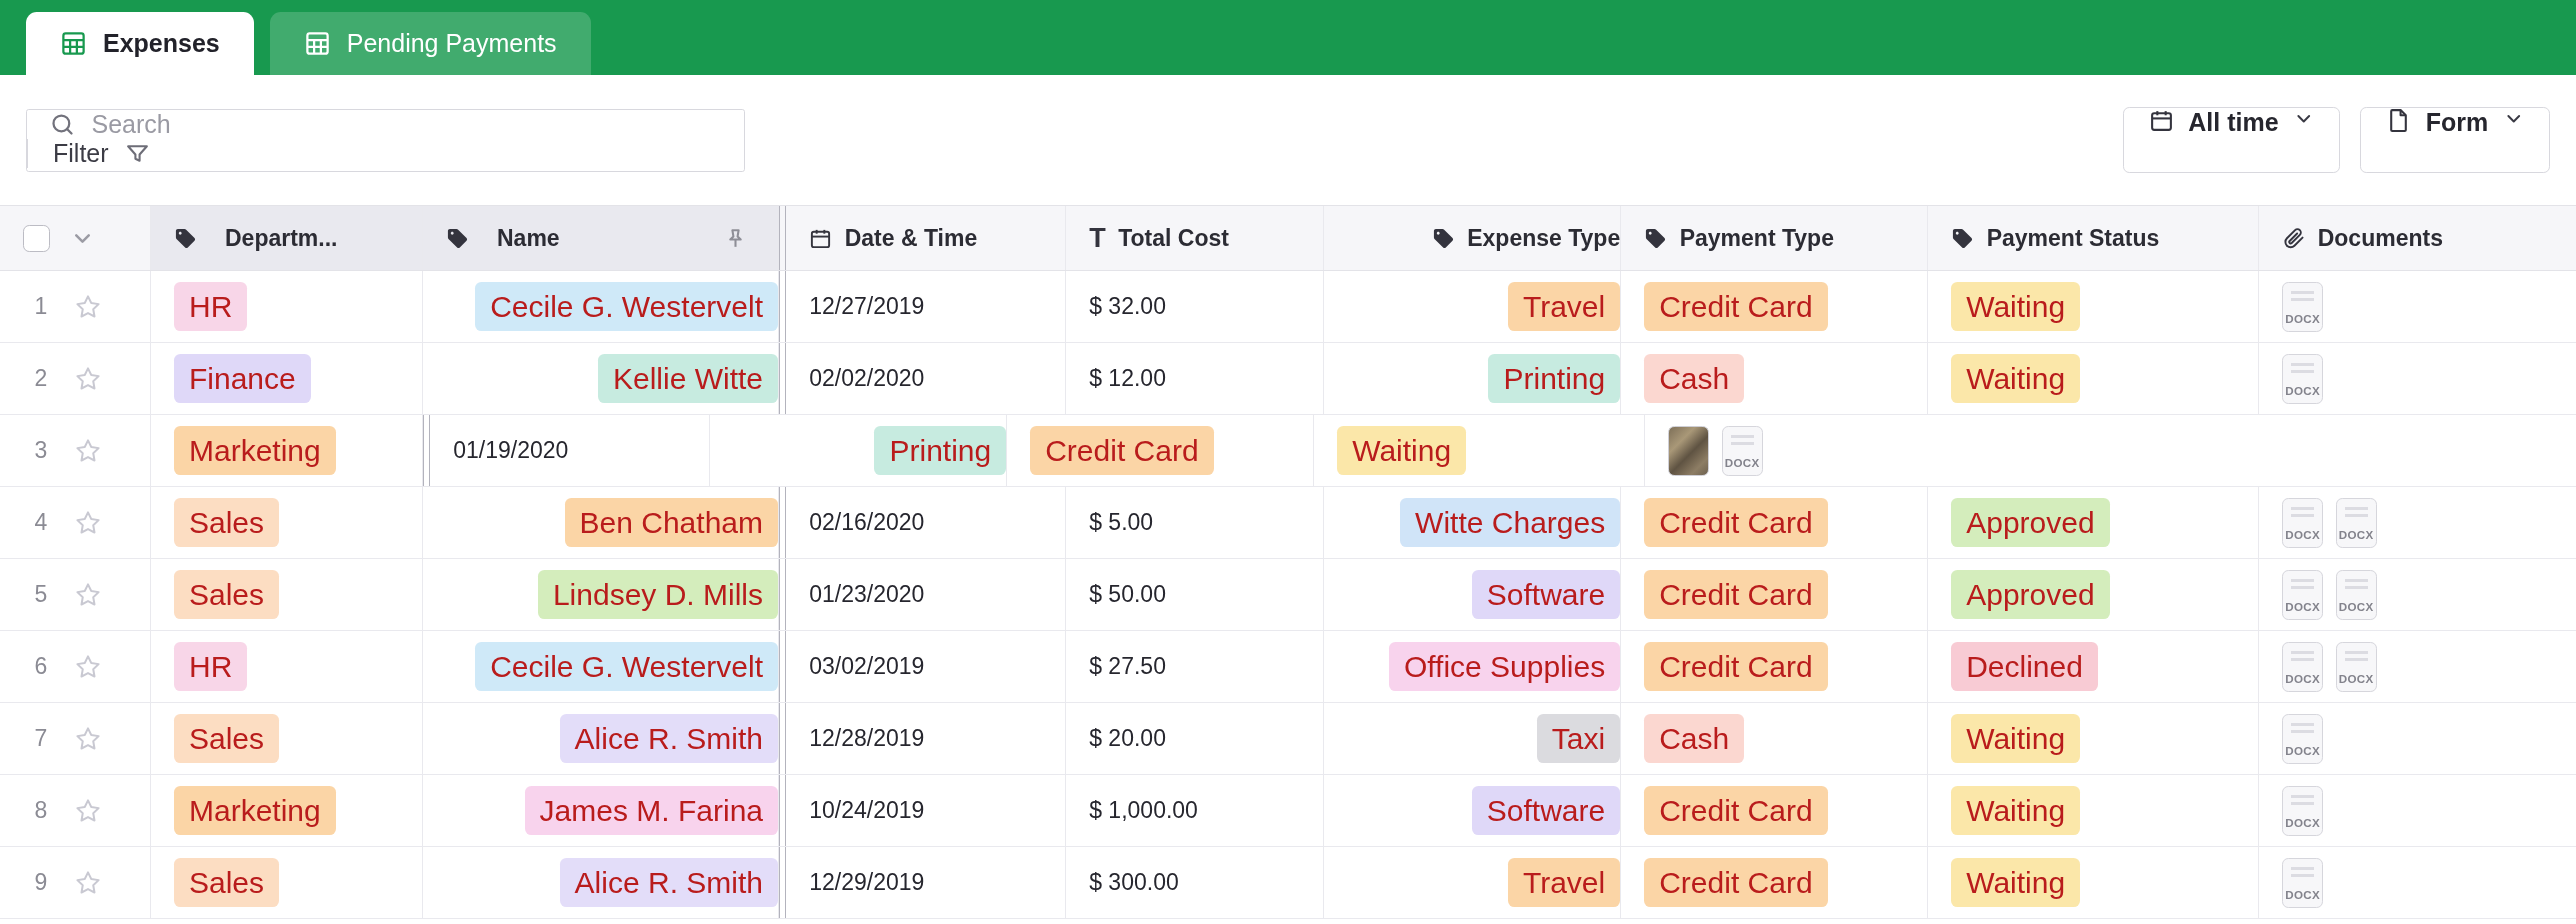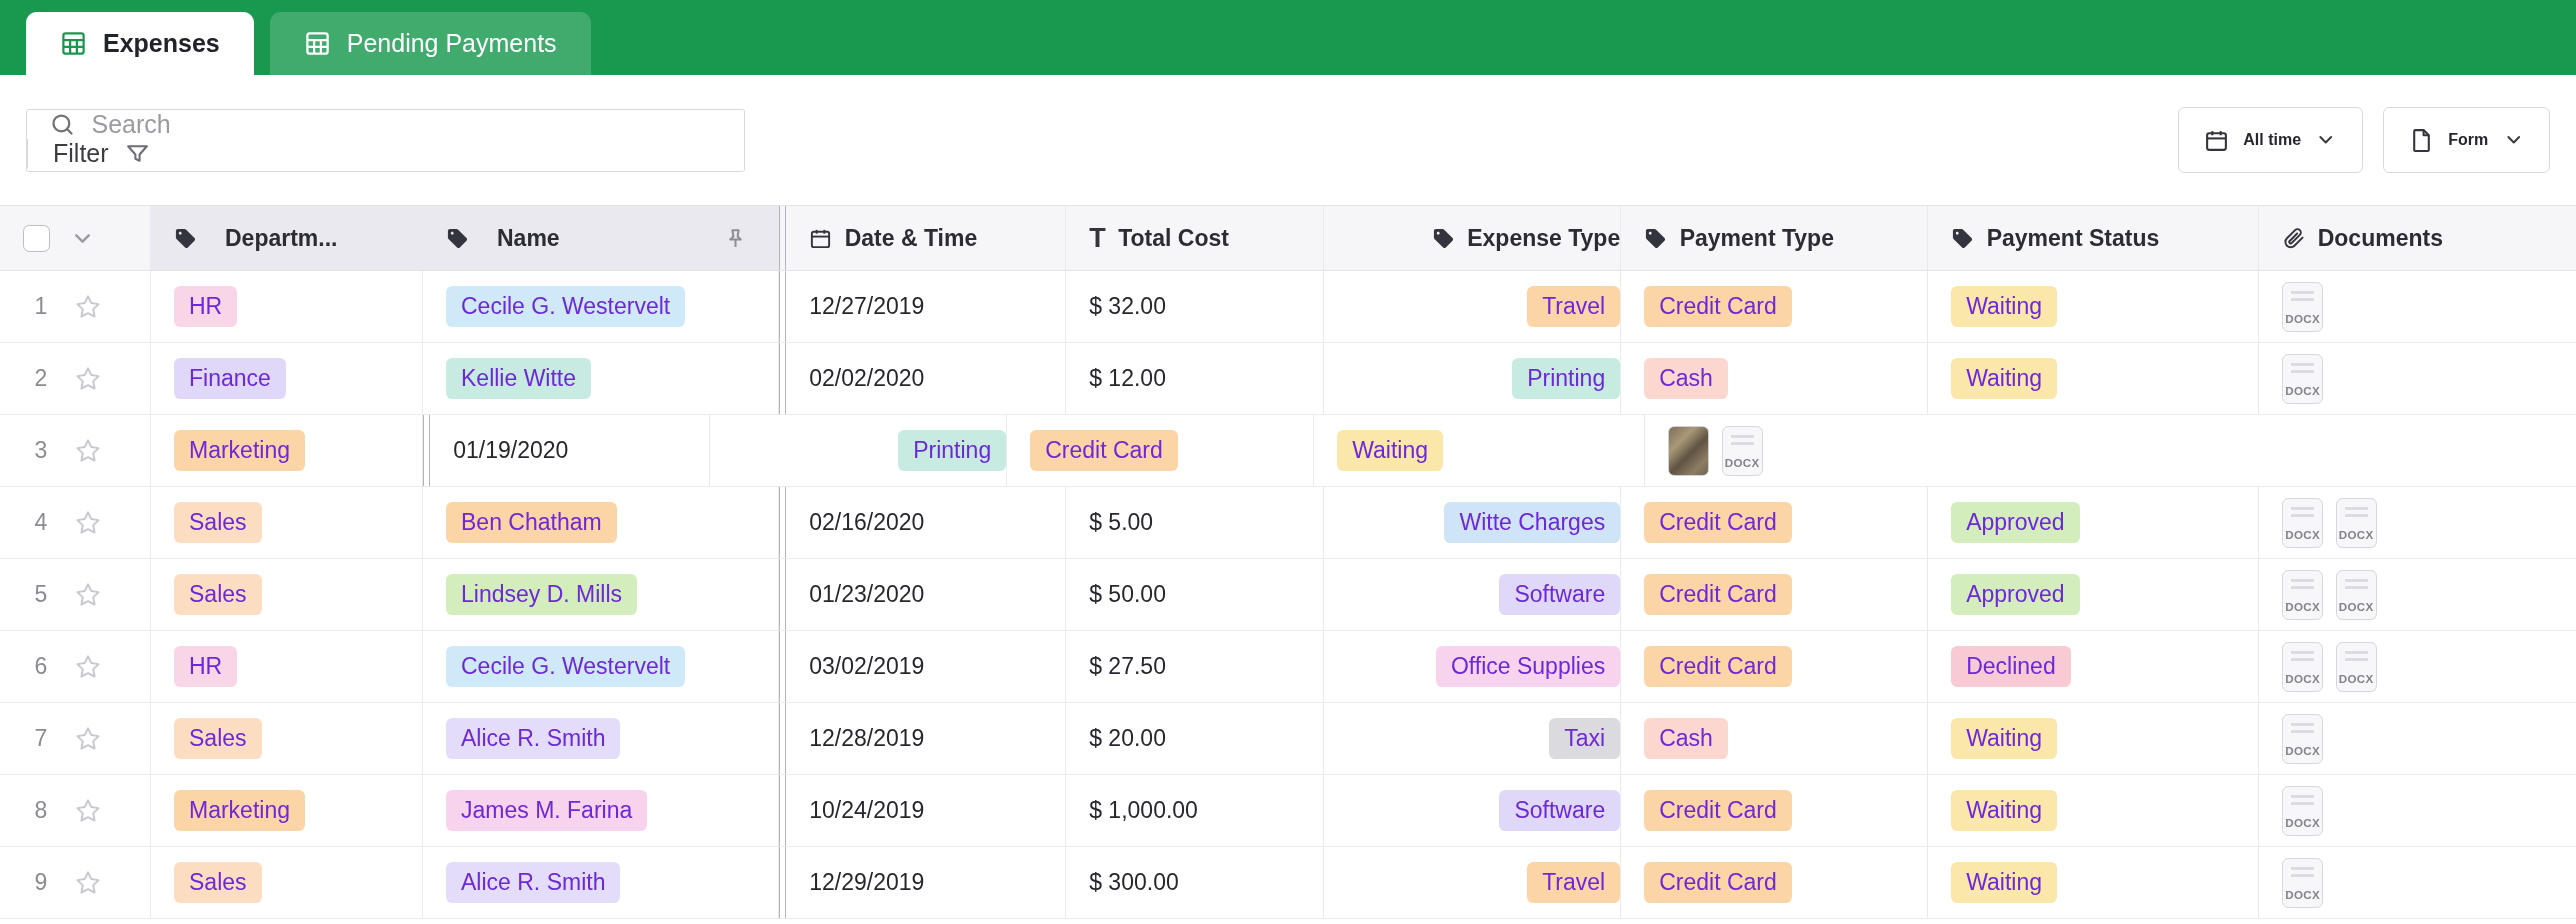--- a/index.html
+++ b/index.html
@@ -32,50 +32,50 @@
   .tabicon svg { display: block; }
 
   
   .toolbar { height: 130px; display: flex; align-items: center; padding: 0 26px; background: #fff; }
   .search-group { display: flex; align-items: stretch; height: 63px; border: 0.9px solid #d8d8de; border-radius: 2.7px; background: #fff; flex-direction: column; }
   .search-box { display: flex; align-items: center; gap: 16px; width: 717px; padding: 0 21.5px; }
   .search-box input { border: 0; outline: 0; font-size: 25px; color: #2c2c34; width: 100%; font-family: inherit; background: transparent; }
   .search-box input::placeholder { color: #9a9aa3; }
   .filter-btn { display: flex; align-items: center; gap: 16px; padding: 0 25px; border-left: 0.9px solid #d8d8de; font-size: 25px; color: #3c3c45; cursor: pointer; background: #fff; }
   .toolbar-right { margin-left: auto; display: flex; gap: 20px; }
-  .tbtn { display: flex; align-items: center; gap: 14.3px; height: 66px; padding: 0 25px; border: 0.9px solid #d8d8de; border-radius: 6.3px; font-size: 16px; font-weight: 600; color: #26262e; background: #fff; cursor: pointer; white-space: nowrap; }
+  .tbtn { display: flex; align-items: flex-start; gap: 14.3px; height: 66px; padding: 0 25px; border: 0.9px solid #d8d8de; border-radius: 6.3px; font-size: 25px; font-weight: 600; color: #26262e; background: #fff; cursor: pointer; white-space: nowrap; }
   .chev { color: #3a3a44; display: flex; }
 
   
   .thead { display: flex; height: 66px; background: #f6f6f9; border-top: 0.9px solid #e3e3e8; border-bottom: 0.9px solid #e3e3e8; }
   .cell { display: flex; align-items: center; padding-left: 23px; border-right: 0.9px solid #e9e9ee; height: 100%; overflow: hidden; white-space: nowrap; }
   .hcell { gap: 12.5px; font-weight: 700; font-size: 23px; color: #2c2c34; background: #f6f6f9; cursor: pointer; }
   .hcell.pinned { background: #e9e9ef; gap: 28px; }
   .hicon { color: #34343e; display: flex; flex: none; }
   .ticon { font-weight: 800; font-size: 27px; line-height: 1; color: #34343e; }
 
   .col-gutter { width: 151px; }
   .col-dept   { width: 272px; }
-  .col-name   { width: 356px; }
+  .col-name   { width: 356px; justify-content: flex-end; }
   .fdiv       { width: 7.2px; background: #fff; border-left: 1.8px solid #b3b3bd; border-right: 1.8px solid #b3b3bd; flex: none; }
   .thead .fdiv { background: #f6f6f9; }
   .col-date   { width: 280px; }
   .col-cost   { width: 258px; }
   .col-exp    { width: 297px; justify-content: flex-end; }
   .col-ptype  { width: 307px; }
   .col-pstat  { width: 331px; }
   .col-docs   { width: 315px; border-right: none; }
 
   .trow { display: flex; height: 72px; border-bottom: 0.9px solid #e9e9ee; background: #fff; }
   .rownum { width: 36px; text-align: center; color: #8b8b94; font-size: 23px; flex: none; }
   .star { margin-left: 14.3px; display: flex; cursor: pointer; }
   .checkbox { width: 27px; height: 27px; border: 1.8px solid #bcbcc4; border-radius: 6.3px; background: #fff; flex: none; cursor: pointer; }
   .gutter-chev { margin-left: 20px; display: flex; cursor: pointer; }
 
-  .badge { border-radius: 6.3px; padding: 8px 15px; font-size: 23px; line-height: 1.1; color: #6d28d9; white-space: nowrap; }
+  .badge { border-radius: 6.3px; padding: 8px 15px; font-size: 30px; line-height: 1.1; color: #b91c1c; white-space: nowrap; }
   .plain { font-size: 23px; color: #26262e; }
 
   .pin { margin-left: auto; margin-right: 30px; display: flex; }
 
   .docs-wrap { display: flex; gap: 12.5px; align-items: center; }
   .doc { position: relative; width: 41px; height: 50px; background: #f7f7f9; border: 1.8px solid #d6d6dc; border-radius: 6.3px; display: flex; align-items: flex-end; justify-content: center; cursor: pointer; flex: none; }
   .doc-lines { position: absolute; top: 8px; left: 8px; right: 8px; height: 14.3px; background: repeating-linear-gradient(to bottom, #dcdce2 0 2.7px, transparent 2.7px 7.2px); }
   .doc-label { font-size: 11.6px; font-weight: 700; color: #83838c; letter-spacing: 0.3px; margin-bottom: 5.4px; }
   .thumb { width: 41px; height: 50px; border-radius: 6.3px; border: 0.9px solid #cfcfd6; flex: none; cursor: pointer;
            background: linear-gradient(135deg, #7d6f58 0%, #a99878 30%, #5f5342 55%, #8d7d64 80%, #6e6250 100%); }

